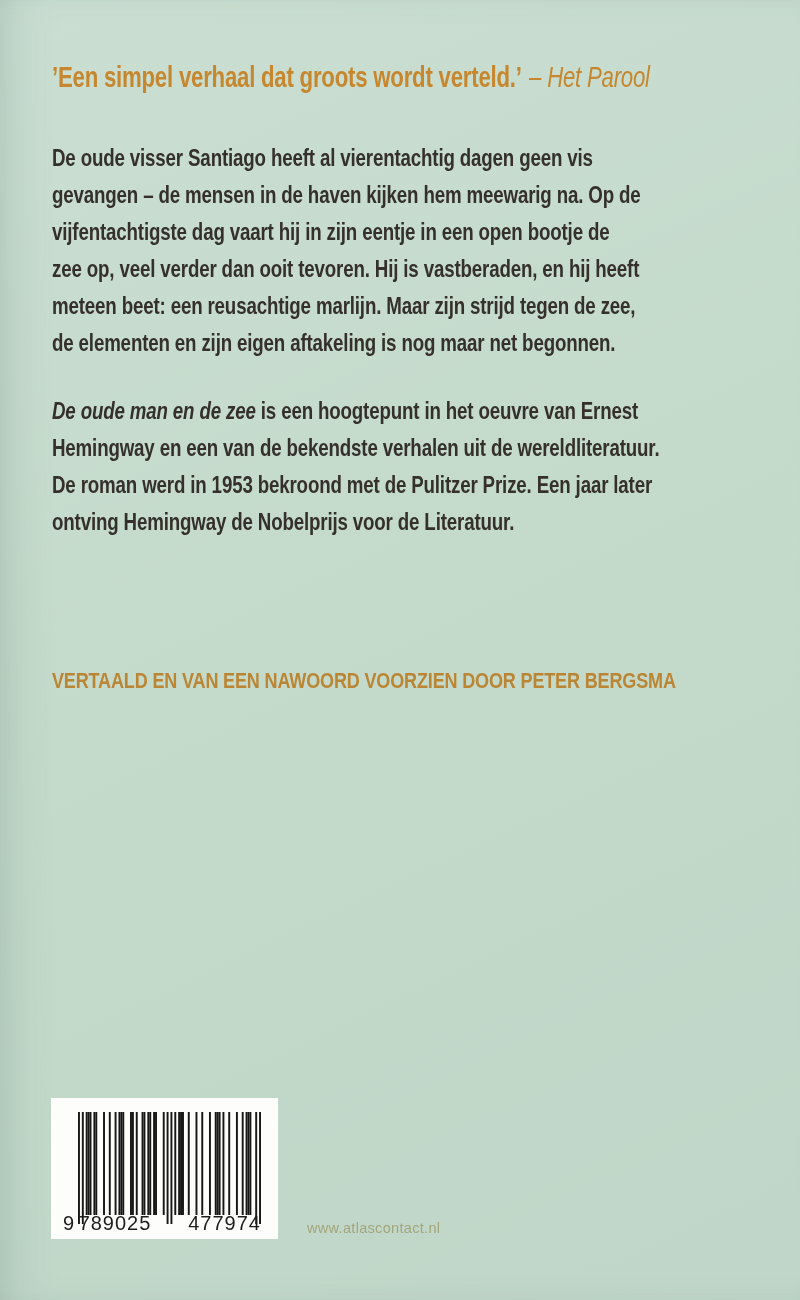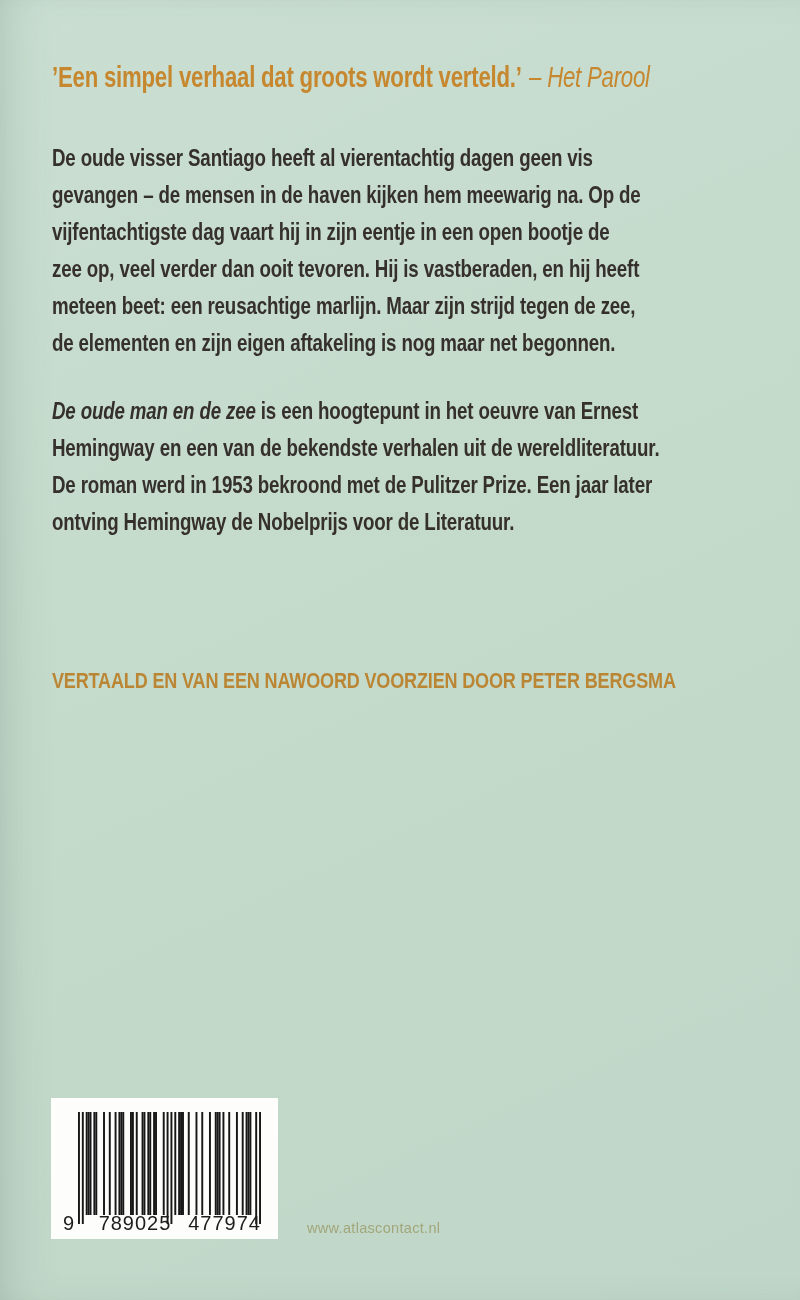--- a/index.html
+++ b/index.html
@@ -49,21 +49,21 @@
     background:#fdfdfc;
   }
   .barcode-box svg{position:absolute;left:27px;top:14px;}
   .barcode-box svg rect{fill:#171717;}
   .bdigit{
     position:absolute;bottom:4px;
     font-size:20px;color:#1d1d1d;letter-spacing:1px;
     font-family:"Liberation Sans",sans-serif;
   }
   .d-lead{left:12px;}
-  .d-left{left:44px;width:80px;text-align:center;background:transparent;}
+  .d-left{left:24px;width:80px;text-align:center;background:transparent;}
   .d-right{left:130px;width:80px;text-align:right;}
 
   
   .website{
     position:absolute;left:307px;top:1219px;
     font-size:15px;color:#9fa171;letter-spacing:.3px;opacity:.9;
     transform:scaleX(.97);transform-origin:0 0;white-space:nowrap;
   }
 </style>
 </head>

